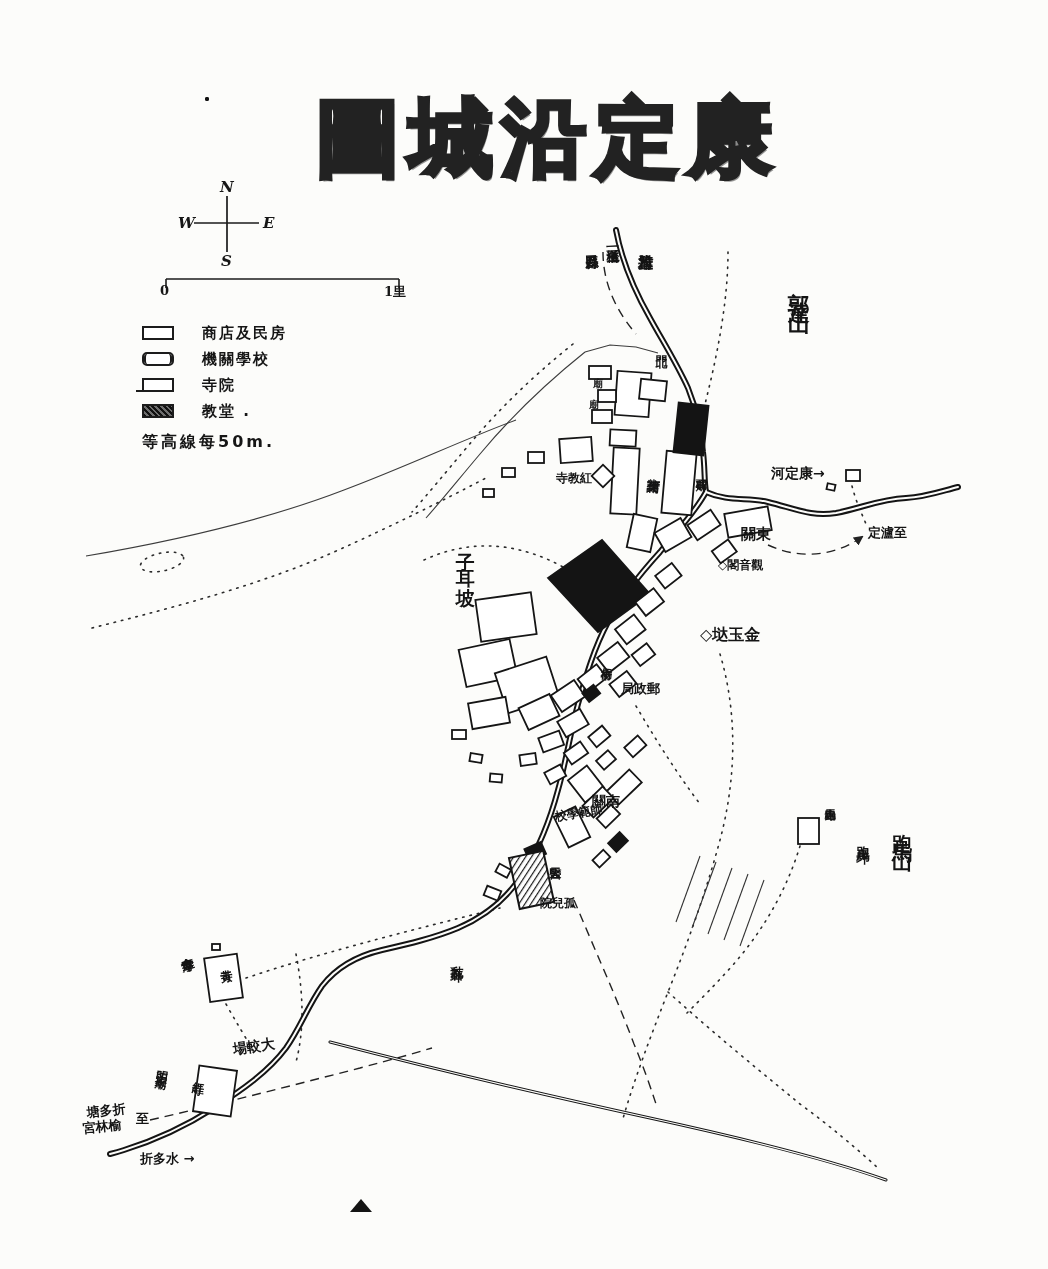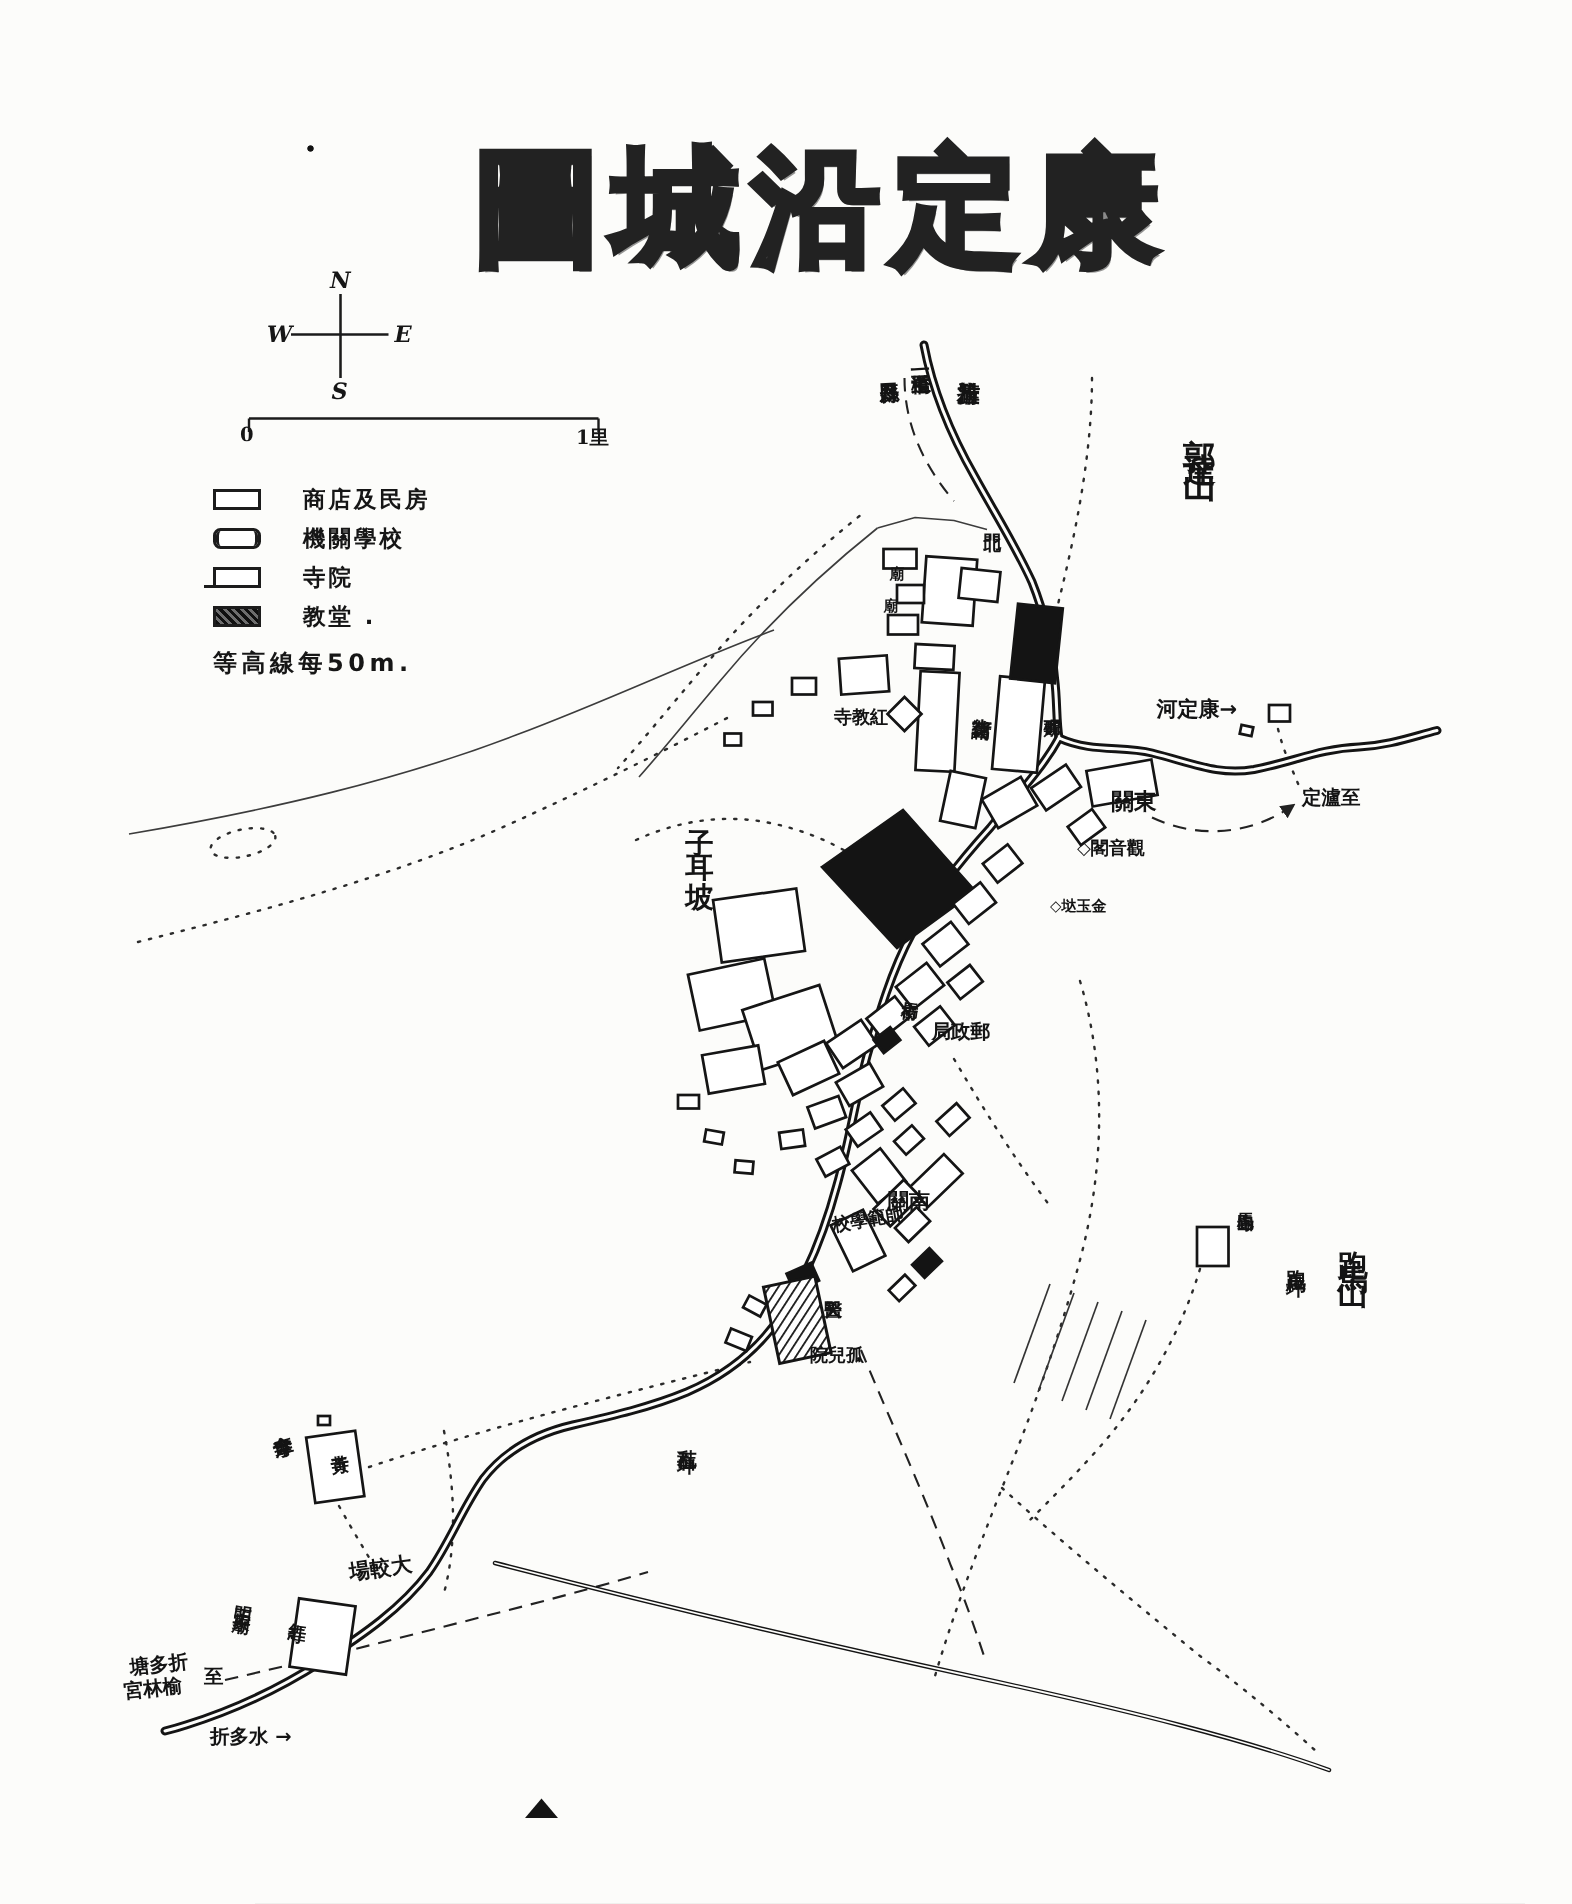--- a/index.html
+++ b/index.html
@@ -226,21 +226,21 @@
       <span class="map-label v" style="left: 654px; top: 346px; font-size: 12px;">北門</span>
       <span class="map-label" style="left: 593px; top: 378px; font-size: 10px;">廟</span>
       <span class="map-label" style="left: 589px; top: 399px; font-size: 10px;">廟</span>
       <span class="map-label v" style="left: 647px; top: 468px; font-size: 13px; transform: rotate(5deg);">諸葛街</span>
       <span class="map-label v" style="left: 694px; top: 471px; font-size: 11px;">瓦斯碉</span>
       <span class="map-label" style="left: 556px; top: 472px; font-size: 12px;">寺教紅</span>
       <span class="map-label" style="left: 736px; top: 466px; font-size: 14px; margin-left: 35px;">河定康→</span>
       <span class="map-label" style="left: 868px; top: 526px; font-size: 13px; text-align: center;">定瀘至</span>
       <span class="map-label" style="left: 741px; top: 526px; font-size: 15px;">關東</span>
       <span class="map-label" style="left: 718px; top: 559px; font-size: 12px;">◇閣音觀</span>
-      <span class="map-label" style="left: 700px; top: 599px; font-size: 10px;">◇垯玉金</span>
+      <span class="map-label" style="left: 700px; top: 626px; font-size: 16px;">◇垯玉金</span>
       <span class="map-label v" style="left: 455px; top: 538px; font-size: 19px; letter-spacing: 17px;">子耳坡</span>
       <span class="map-label" style="left: 621px; top: 682px; font-size: 13px;">局政郵</span>
       <span class="map-label v" style="left: 601px; top: 659px; font-size: 11px; transform: rotate(7deg);">馬市街</span>
       <span class="map-label" style="left: 592px; top: 794px; font-size: 14px;">關南</span>
       <span class="map-label" style="left: 554px; top: 811px; font-size: 12px; transform: rotate(-10deg);">校學範師</span>
       <span class="map-label v" style="left: 548px; top: 858px; font-size: 12px;">天醫</span>
       <span class="map-label" style="left: 511px; top: 897px; font-size: 12px; padding-left: 29px;">院兒孤</span>
       <span class="map-label v" style="left: 823px; top: 800px; font-size: 11px;">跑馬山寺</span>
       <span class="map-label v" style="left: 855px; top: 836px; font-size: 13px; letter-spacing: 3px;">跑馬坪</span>
       <span class="map-label v" style="left: 891px; top: 818px; font-size: 20px; letter-spacing: 9px;">跑馬山</span>

